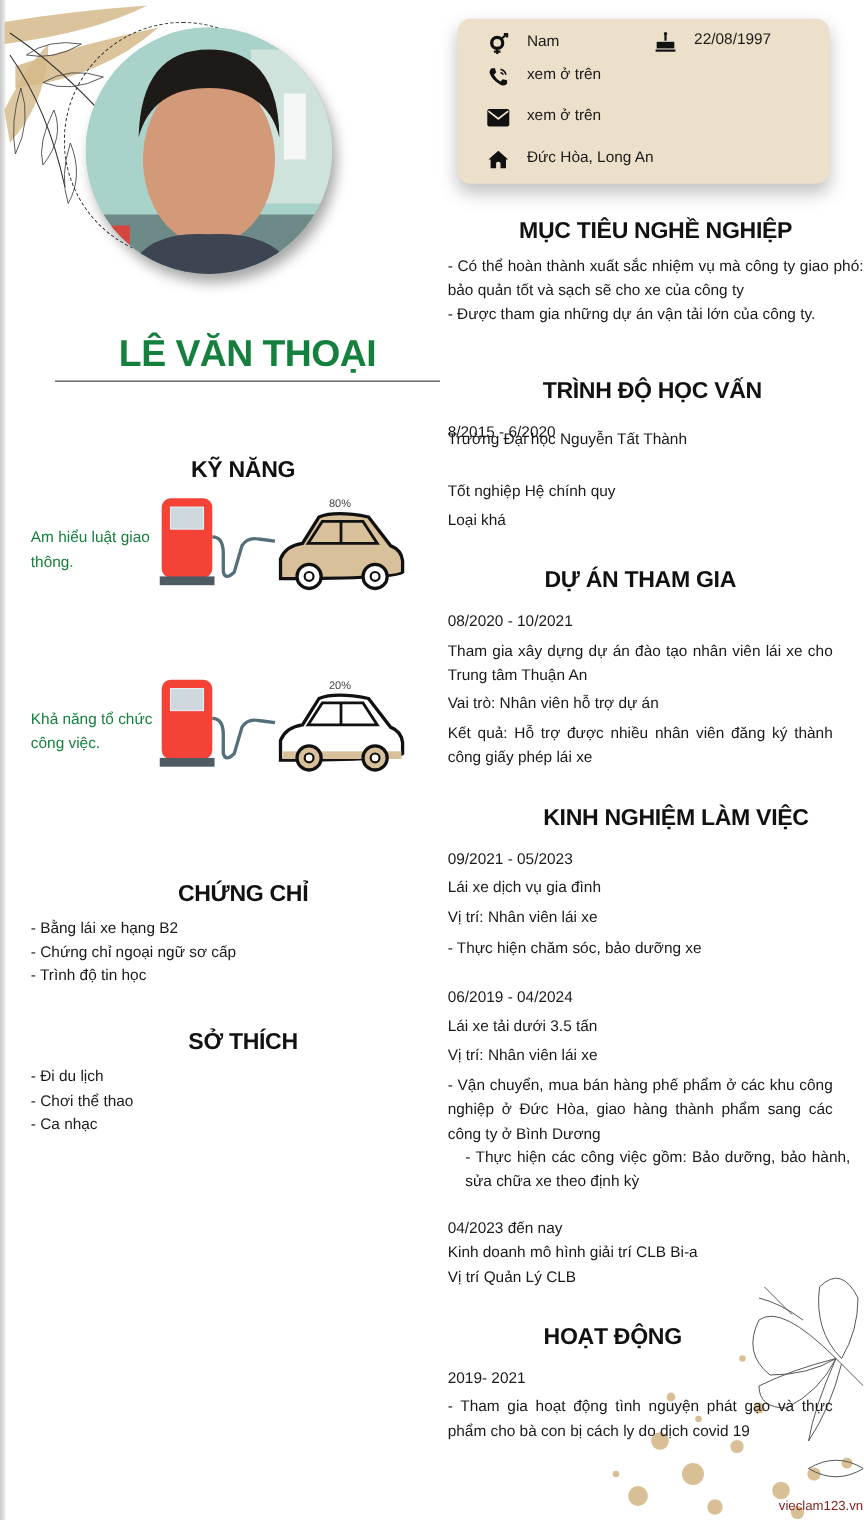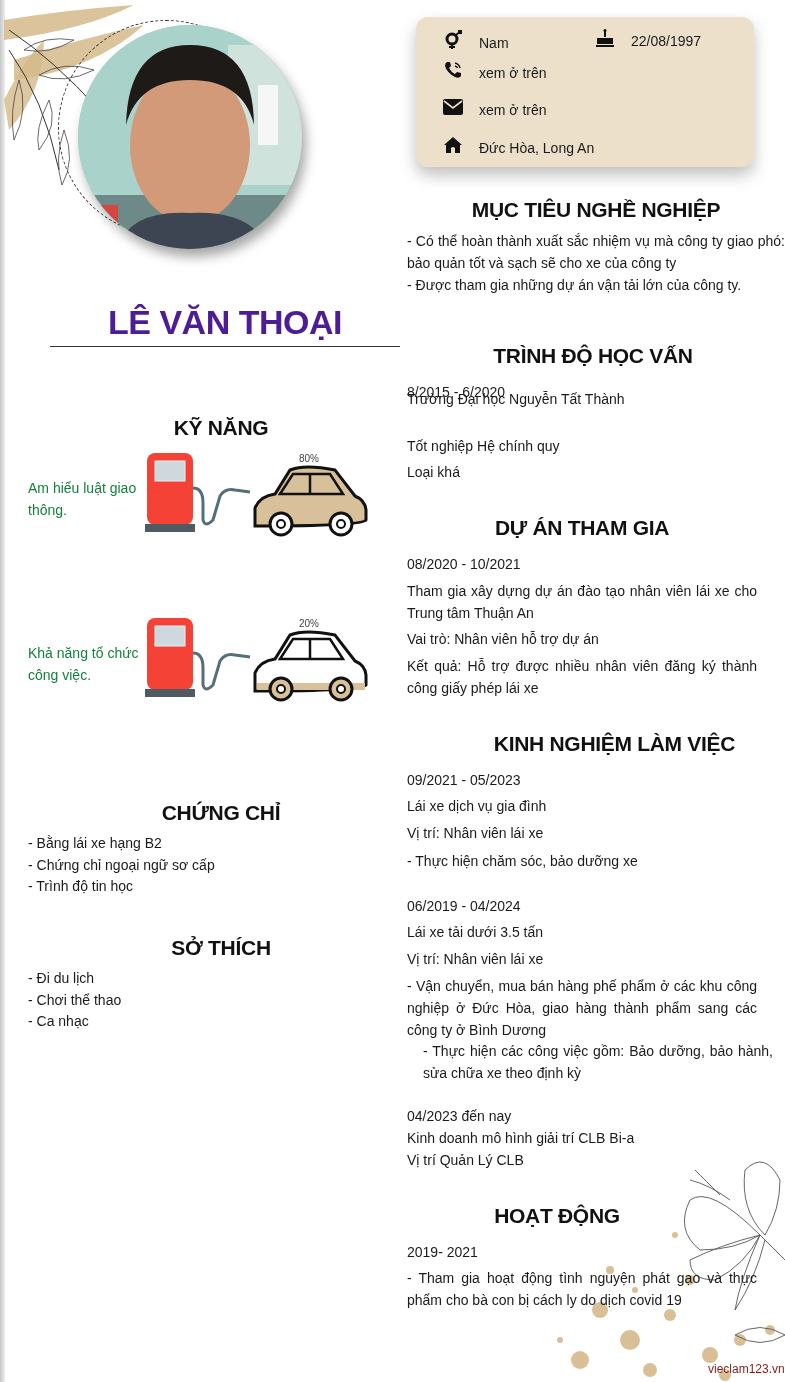--- a/index.html
+++ b/index.html
@@ -12,25 +12,25 @@
   .leaves { position: absolute; left: 4px; top: 0; width: 140px; height: 200px; }
 
   
   .avatar-ring { position: absolute; left: 58px; top: 20px; width: 216px; height: 216px; border: 1.5px dashed #333; border-radius: 50%; }
   .avatar { position: absolute; left: 78px; top: 25px; width: 224px; height: 224px; border-radius: 50%; overflow: hidden;
             box-shadow: 4px 8px 12px rgba(0,0,0,0.35); background: #9fc8c0; }
 
   
   .contact-card { position: absolute; left: 416px; top: 17px; width: 338px; height: 150px; background: #ece0cb; border-radius: 12px;
                   box-shadow: 0 8px 16px rgba(0,0,0,0.25); }
-  .c-row { position: absolute; display: flex; align-items: flex-end; font-size: 14px; color: #1a1a1a; }
+  .c-row { position: absolute; display: flex; align-items: flex-start; font-size: 14px; color: #1a1a1a; }
   .c-row .ico { width: 22px; height: 22px; margin-right: 15px; display: flex; align-items: center; justify-content: center; }
 
   .name-block { position: absolute; left: 50px; top: 300px; width: 350px; text-align: center; }
-  .full-name { font-size: 34px; font-weight: bold; letter-spacing: -0.5px; color: #4c1d95; line-height: 44px; }
+  .full-name { font-size: 34px; font-weight: bold; letter-spacing: -0.5px; color: #15803d; line-height: 44px; }
   .name-rule { height: 1px; background: #333; margin-top: 2px; }
   .job-title { font-size: 27px; color: #d5b98a; line-height: 34px; margin-top: 2px; }
 
   .sec-title { position: absolute; font-weight: bold; font-size: 21px; color: #111; letter-spacing: -0.3px; text-align: center; }
 
   .skill-label { position: absolute; left: 28px; font-size: 14px; line-height: 22px; color: #15803d; }
   .skill-graphic { position: absolute; left: 145px; width: 225px; height: 90px; }
   .skill-pct { position: absolute; font-size: 10px; color: #444; }
 
   .list-left { position: absolute; left: 28px; font-size: 14px; line-height: 21.5px; color: #1a1a1a; }

